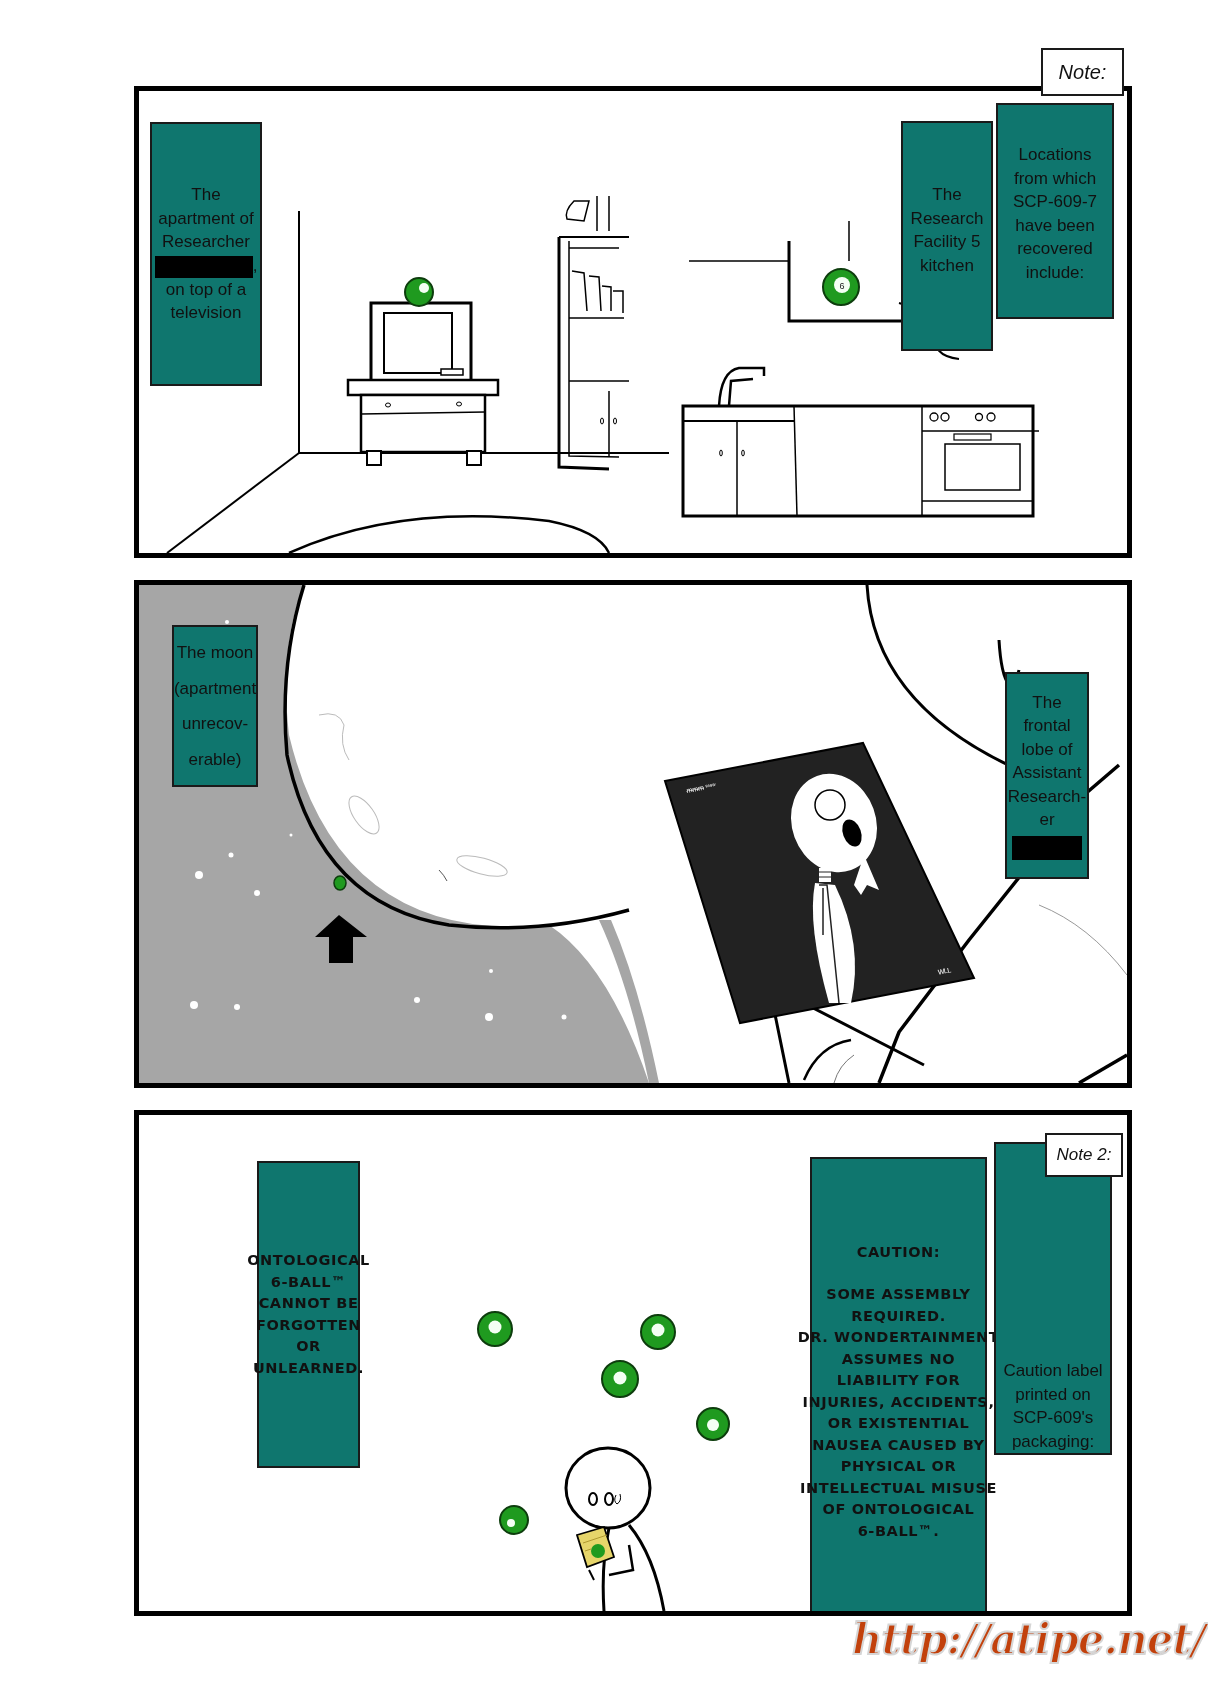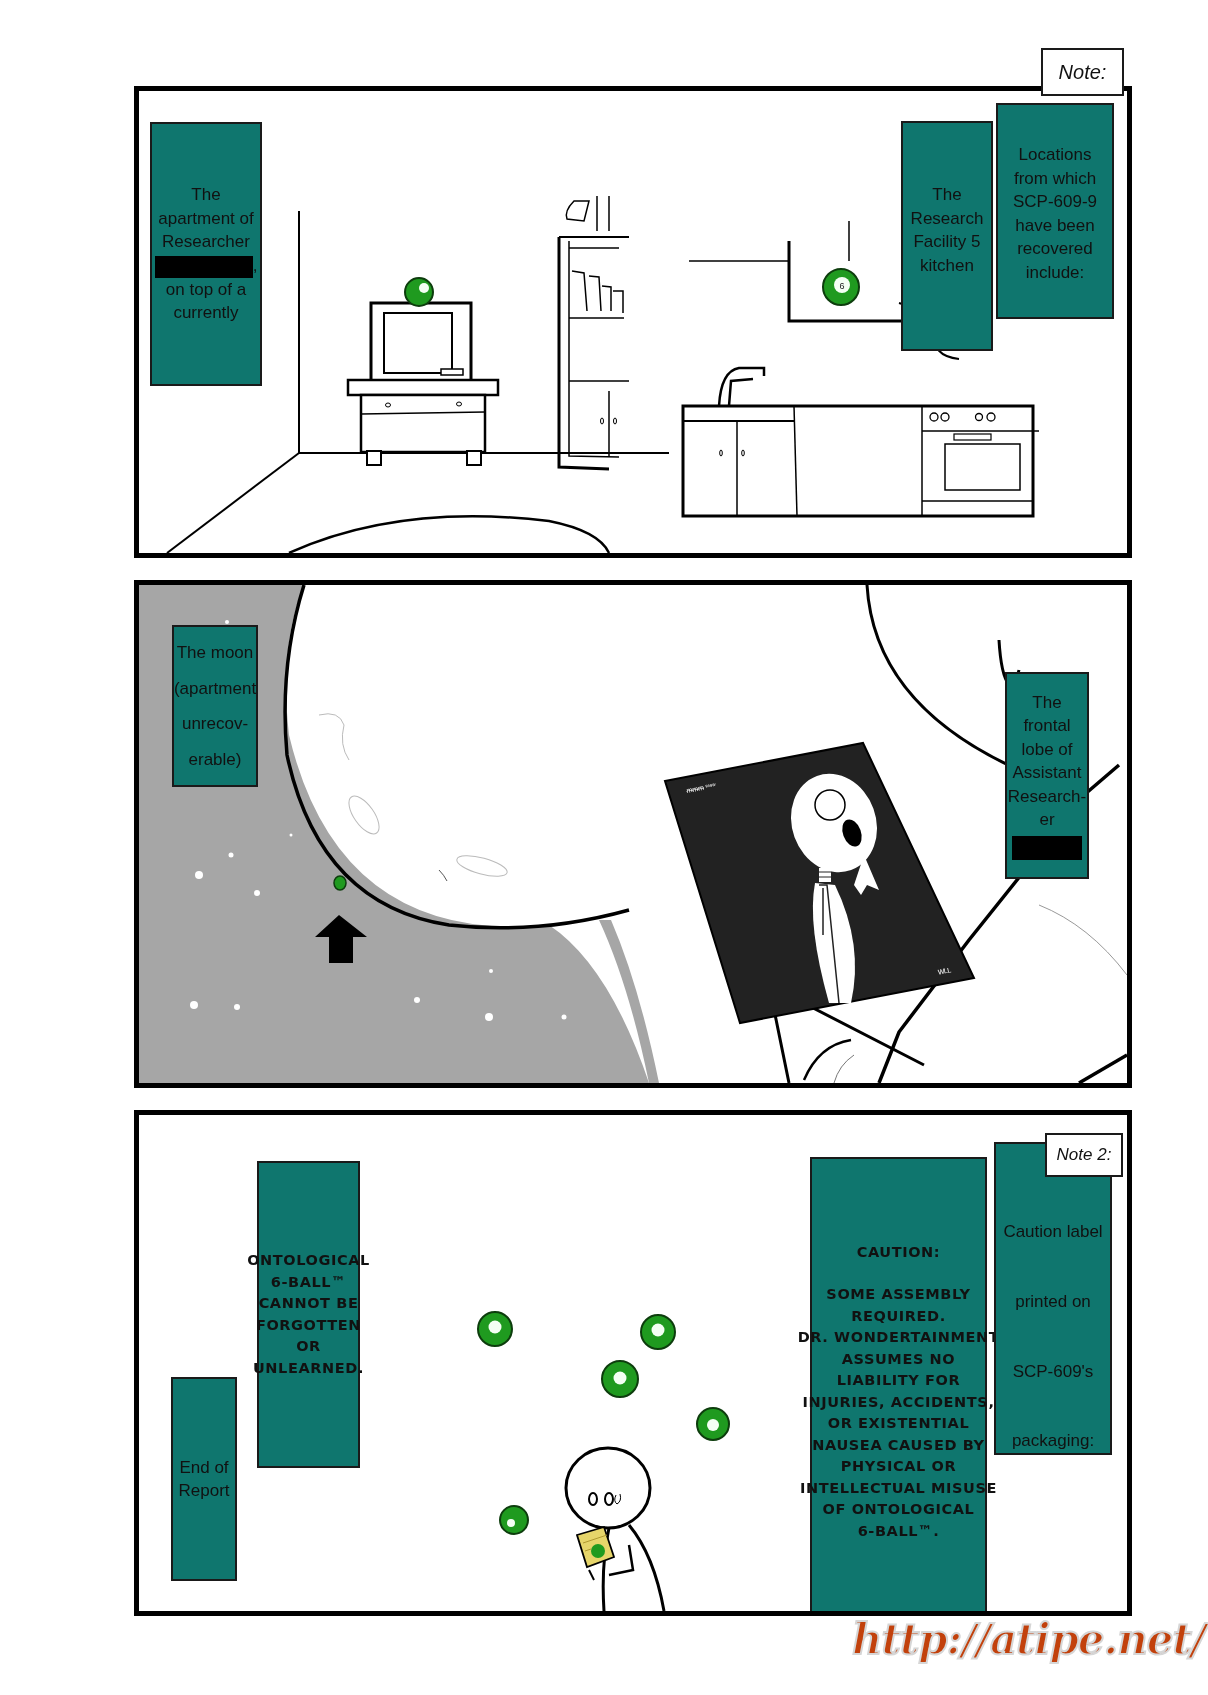--- a/index.html
+++ b/index.html
@@ -92,34 +92,34 @@
       <text x="703" y="198" font-size="9" text-anchor="middle" fill="#222">6</text>
     </g>
   </svg>
 
   <div class="box" style="left:11px; top:31px; width:112px; height:264px;">
     <span class="line">The</span>
     <span class="line">apartment of</span>
     <span class="line">Researcher</span>
     <span class="line"><span class="redact" style="width:98px;"></span>,</span>
     <span class="line">on top of a</span>
-    <span class="line">currently</span>
+    <span class="line">television</span>
   </div>
 
   <div class="box" style="left:762px; top:30px; width:92px; height:230px; justify-content:flex-start; padding-top:60px;">
     <span class="line">The</span>
     <span class="line">Research</span>
     <span class="line">Facility 5</span>
     <span class="line">kitchen</span>
   </div>
 
   <div class="box" style="left:857px; top:12px; width:118px; height:216px; justify-content:flex-start; padding-top:38px;">
     <span class="line">Locations</span>
     <span class="line">from which</span>
-    <span class="line">SCP-609-9</span>
+    <span class="line">SCP-609-7</span>
     <span class="line">have been</span>
     <span class="line">recovered</span>
     <span class="line">include:</span>
   </div>
 </div>
 
 <div class="note-tab" style="left:1041px; top:48px; width:83px; height:48px;">
   <span>Note:</span>
 </div>
 
@@ -245,42 +245,38 @@
 
   <div class="box" style="left:118px; top:46px; width:103px; height:307px;">
     <span class="line hand">ONTOLOGICAL</span>
     <span class="line hand">6-BALL™</span>
     <span class="line hand">CANNOT BE</span>
     <span class="line hand">FORGOTTEN</span>
     <span class="line hand">OR</span>
     <span class="line hand">UNLEARNED.</span>
   </div>
 
-  <div class="box" style="left:32px; top:262px; width:66px; height:204px;">
-    <span class="line">End of</span>
-    <span class="line">Report</span>
-  </div>
 
   <div class="box" style="left:671px; top:42px; width:177px; height:470px;">
     <span class="line hand" style="margin-bottom:21px;">CAUTION:</span>
     <span class="line hand">SOME ASSEMBLY</span>
     <span class="line hand">REQUIRED.</span>
     <span class="line hand">DR. WONDERTAINMENT</span>
     <span class="line hand">ASSUMES NO</span>
     <span class="line hand">LIABILITY FOR</span>
     <span class="line hand">INJURIES, ACCIDENTS,</span>
     <span class="line hand">OR EXISTENTIAL</span>
     <span class="line hand">NAUSEA CAUSED BY</span>
     <span class="line hand">PHYSICAL OR</span>
     <span class="line hand">INTELLECTUAL MISUSE</span>
     <span class="line hand">OF ONTOLOGICAL</span>
     <span class="line hand">6-BALL™.</span>
   </div>
 
-  <div class="box" style="left:855px; top:27px; width:118px; height:313px; justify-content:space-between; padding-top:76px;">
+  <div class="box" style="left:855px; top:27px; width:118px; height:313px; justify-content:flex-end; padding-top:76px;">
     <span class="line">Caution label</span>
     <span class="line">printed on</span>
     <span class="line">SCP-609's</span>
     <span class="line">packaging:</span>
   </div>
 </div>
 
 <div class="note-tab" style="left:1045px; top:1090px; width:78px; height:44px; font-size:17px;margin-top:43px;">
   <span>Note 2:</span>
 </div>

